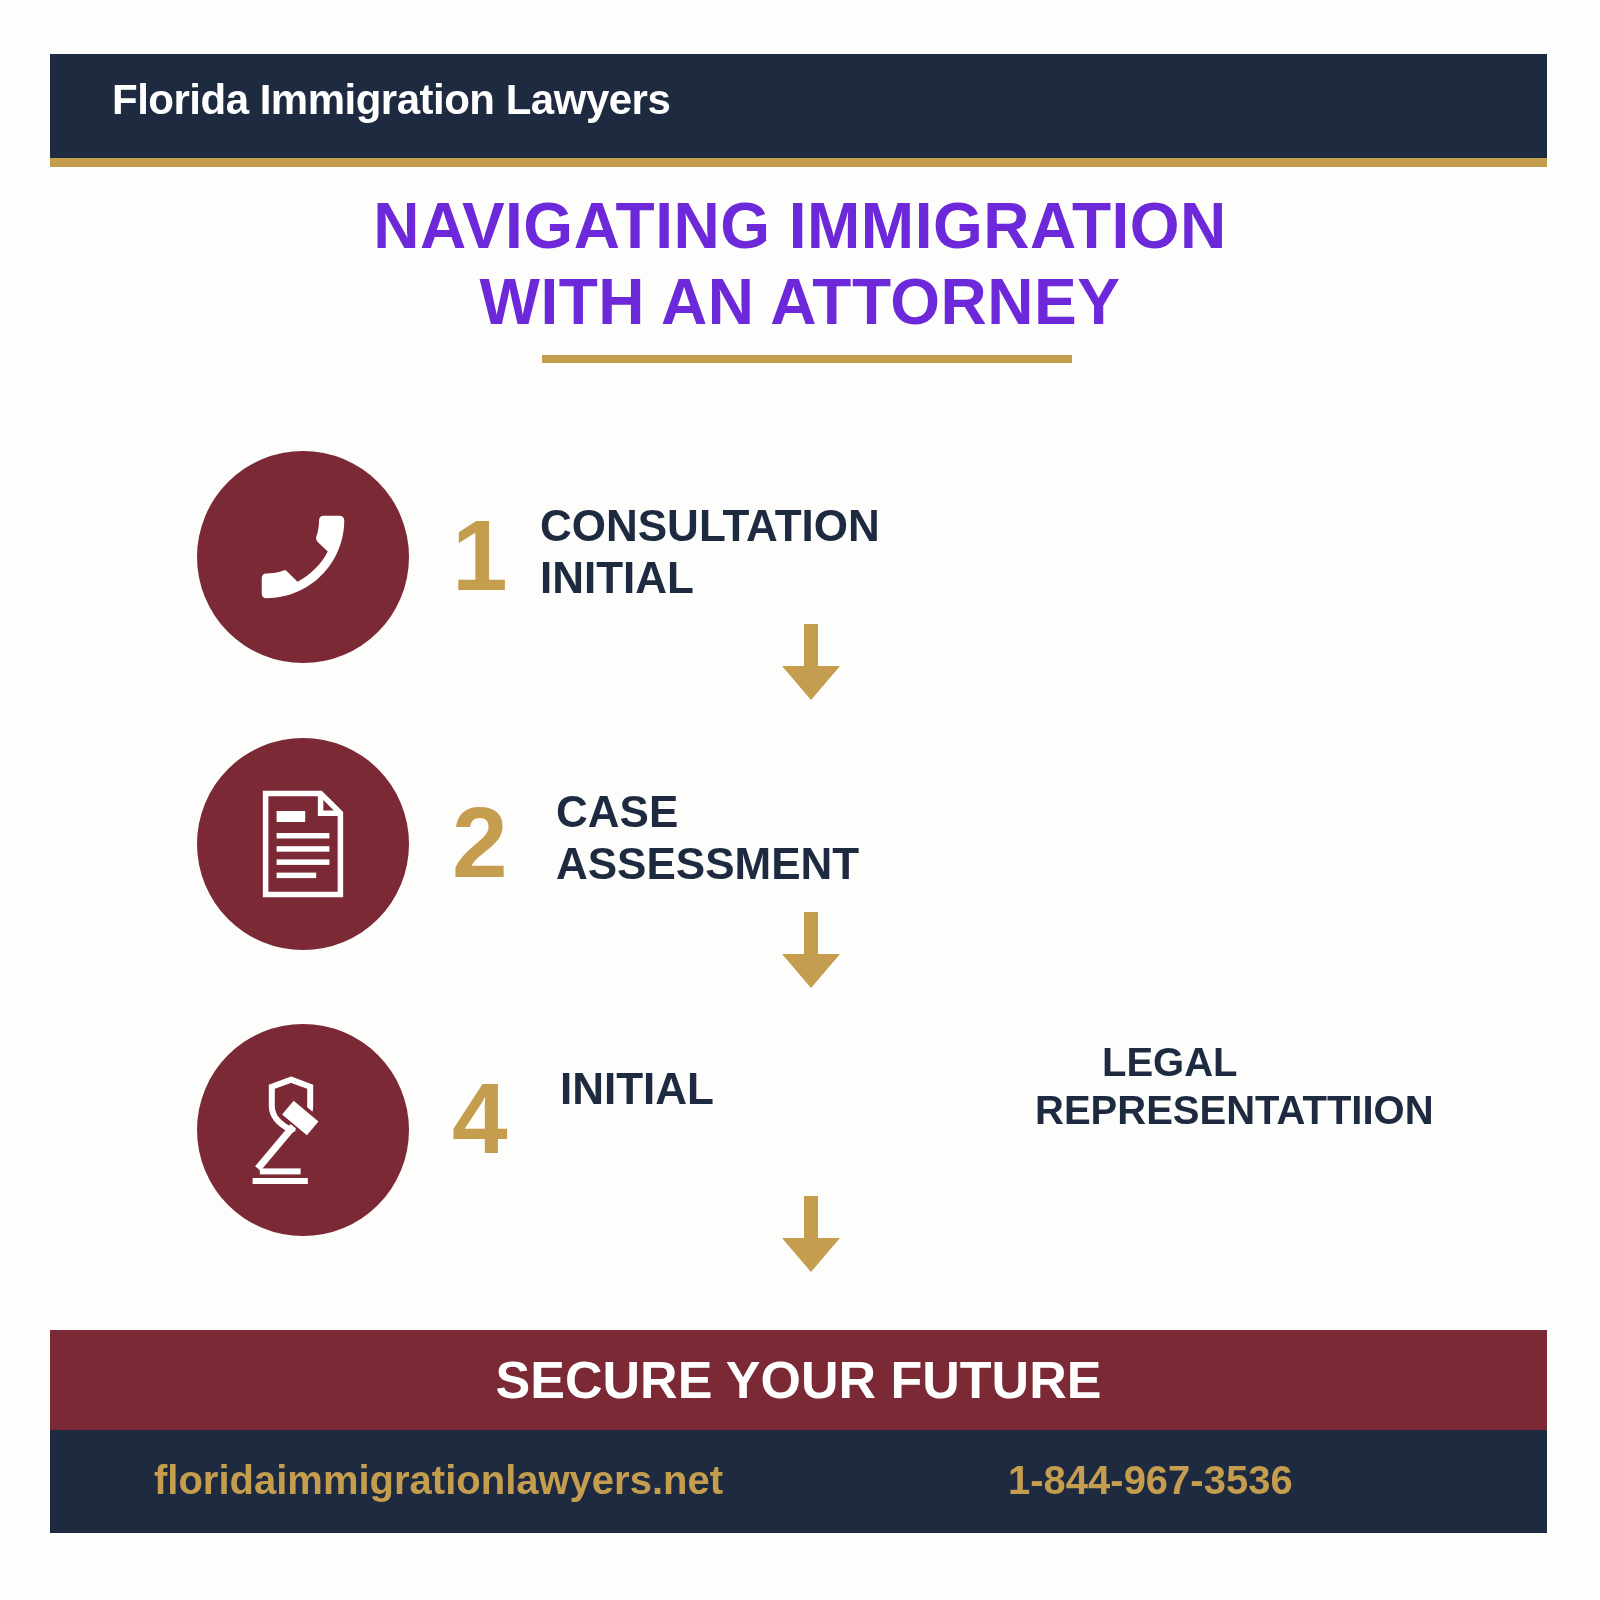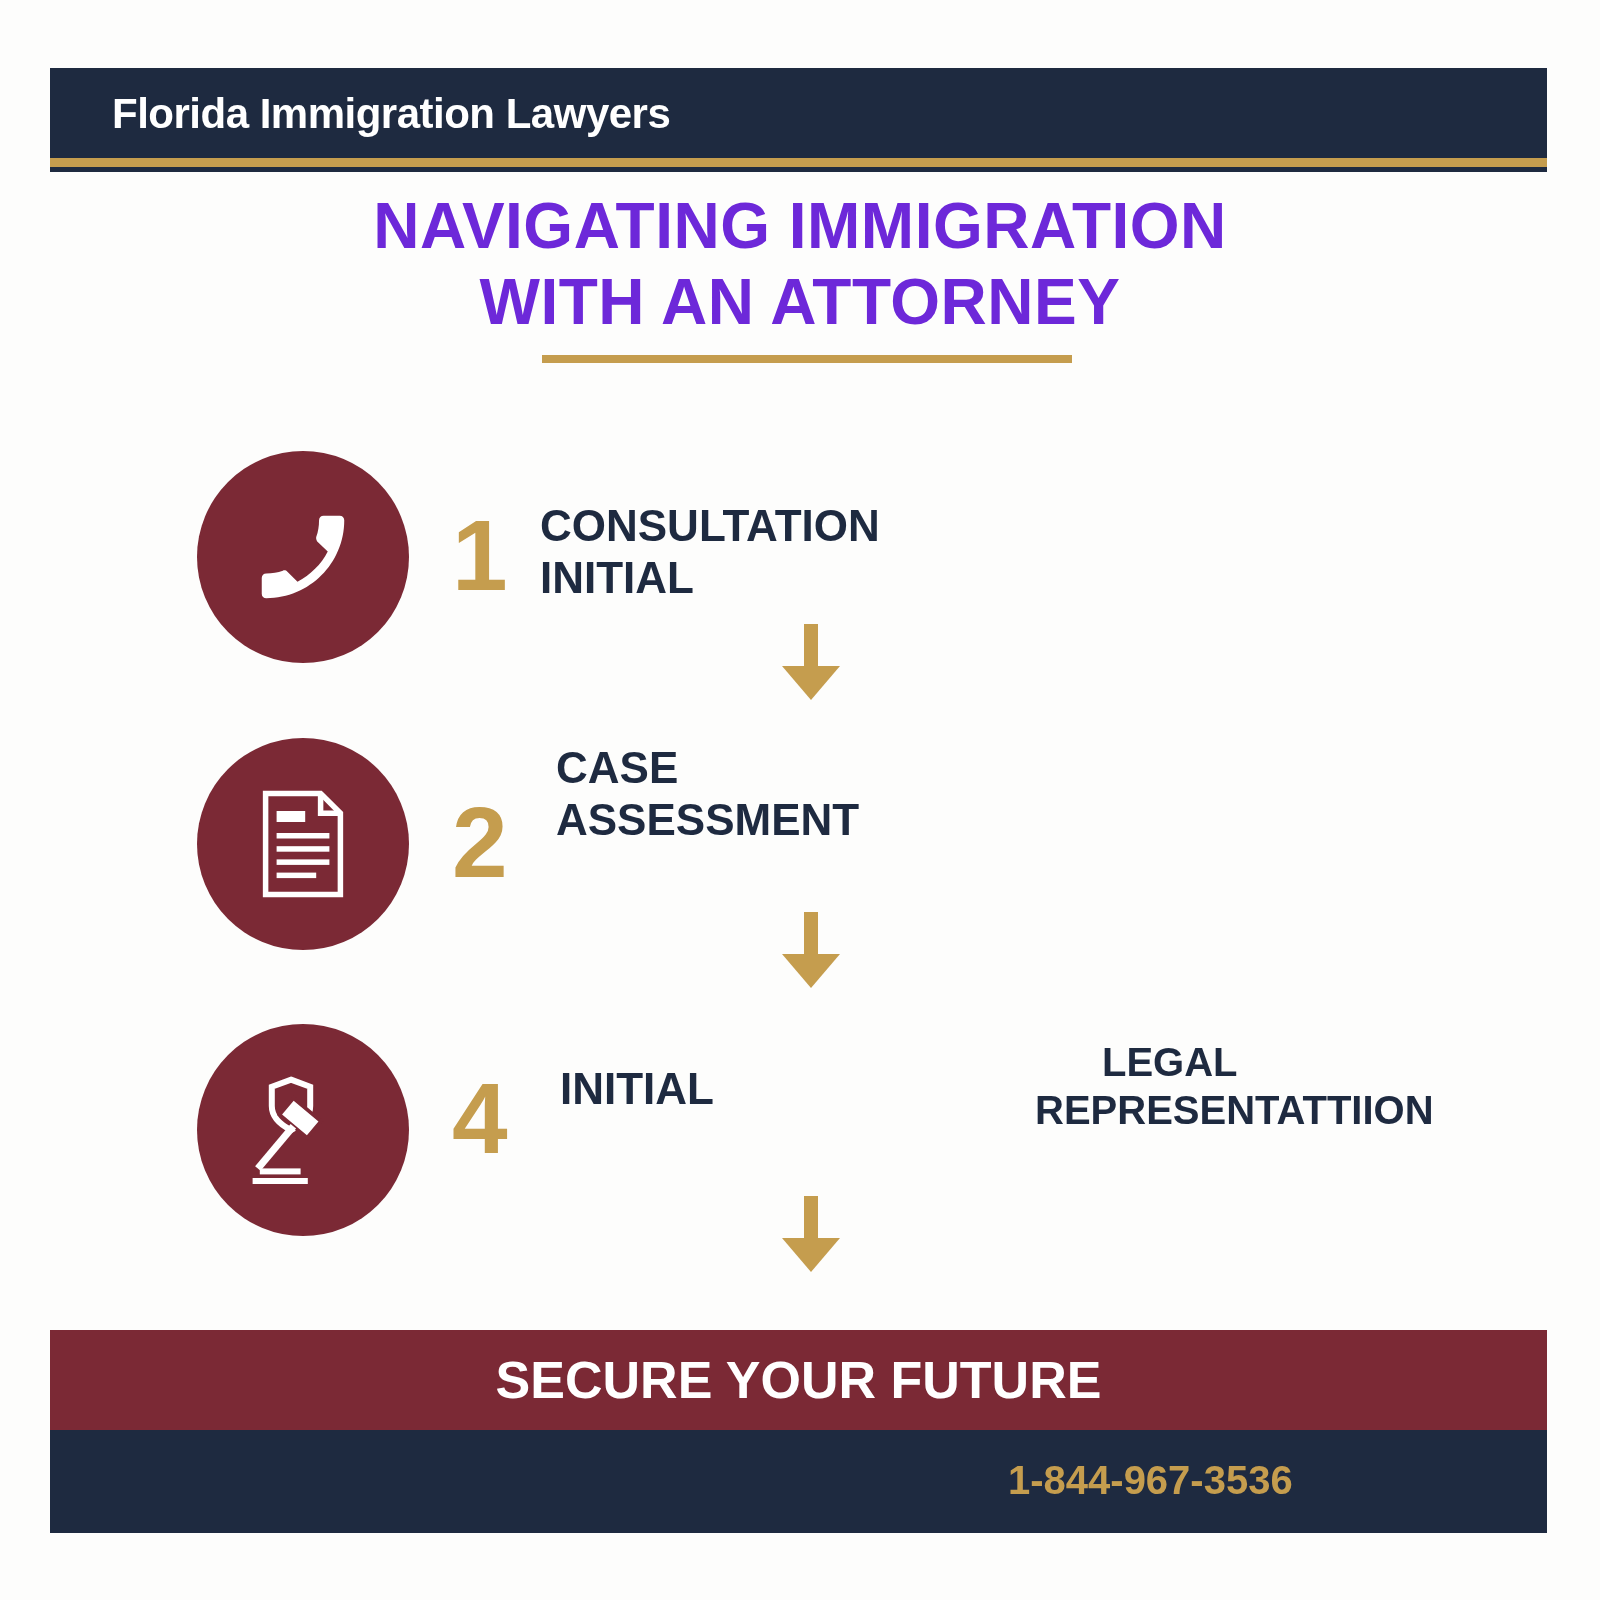--- a/index.html
+++ b/index.html
@@ -1,17 +1,17 @@
 <!DOCTYPE html>
 <html><head>
 <meta charset="utf-8">
 <style>
   * { margin:0; padding:0; box-sizing:border-box; }
   body { width:1600px; height:1600px; background:#fdfdfc; font-family:"Liberation Sans", sans-serif; position:relative; overflow:hidden; }
-  .header { position:absolute; left:50px; top:54px; width:1497px; height:104px; background:#1e2a40;margin-top:14px; }
+  .header { position:absolute; left:50px; top:54px; width:1497px; height:104px; background:#1e2a40; }
   .header-title { position:absolute; left:62px; top:22px; color:#fff; font-weight:bold; font-size:42px; letter-spacing:-0.5px; }
   .header-rule { position:absolute; left:50px; top:158px; width:1497px; height:9px; background:#c59d4e; }
   .title { position:absolute; left:0; top:188px; width:1600px; text-align:center; color:#6d28d9; font-weight:bold; font-size:64px; line-height:76px; letter-spacing:0.5px; }
   .title-rule { position:absolute; left:542px; top:355px; width:530px; height:8px; background:#c59d4e; }
   .circle { position:absolute; width:212px; height:212px; border-radius:50%; background:#7b2935; display:flex; align-items:center; justify-content:center; }
   .num { position:absolute; color:#c59d4e; font-weight:bold; font-size:100px; line-height:100px; }
   .label { position:absolute; color:#1e2a40; font-weight:bold; font-size:44px; line-height:52px; }
   .arrow { position:absolute; width:58px; height:76px; }
   .banner { position:absolute; left:50px; top:1330px; width:1497px; height:100px; background:#7b2935; }
   .banner-text { position:absolute; left:0; top:20px; width:100%; text-align:center; color:#fff; font-weight:bold; font-size:52px; }
@@ -53,21 +53,21 @@
     <path d="M6 4 H56 L74 22 V96 H6 Z" fill="none" stroke="#fff" stroke-width="5"></path>
     <path d="M56 4 V22 H74" fill="none" stroke="#fff" stroke-width="5"></path>
     <rect x="16" y="20" width="26" height="10" fill="#fff"></rect>
     <rect x="16" y="40" width="48" height="5" fill="#fff"></rect>
     <rect x="16" y="52" width="48" height="5" fill="#fff"></rect>
     <rect x="16" y="64" width="48" height="5" fill="#fff"></rect>
     <rect x="16" y="76" width="36" height="5" fill="#fff"></rect>
   </svg>
 </div>
 <div class="num" style="left:452px;top:792px;">2</div>
-<div class="label" style="left:556px;top:742px;">
+<div class="label" style="left:556px;top:786px;">
   <div>CASE</div>
   <div>ASSESSMENT</div>
 </div>
 <svg class="arrow" style="left:782px;top:912px;" viewBox="0 0 58 76">
   <rect x="22" y="0" width="14" height="44" fill="#c59d4e"></rect>
     <polygon points="0,42 58,42 29,76" fill="#c59d4e"></polygon>
 </svg>
 
 <div class="circle" style="left:197px;top:1024px;">
   <svg width="120" height="120" viewBox="0 0 100 100">
@@ -92,14 +92,15 @@
 <div class="label" style="left:1035px;top:1038px;font-size:40px;line-height:48px;">
   <div style="padding-left:67px;">LEGAL</div>
   <div>REPRESENTATTIION</div>
 </div>
 
 <div class="banner">
   <div class="banner-text">SECURE YOUR FUTURE</div>
 </div>
 
 <div class="footer">
+  <div class="footer-url">floridaimmigrationlawyers.net</div>
   <div class="footer-phone">1-844-967-3536</div>
 </div>
 
 </body></html>

